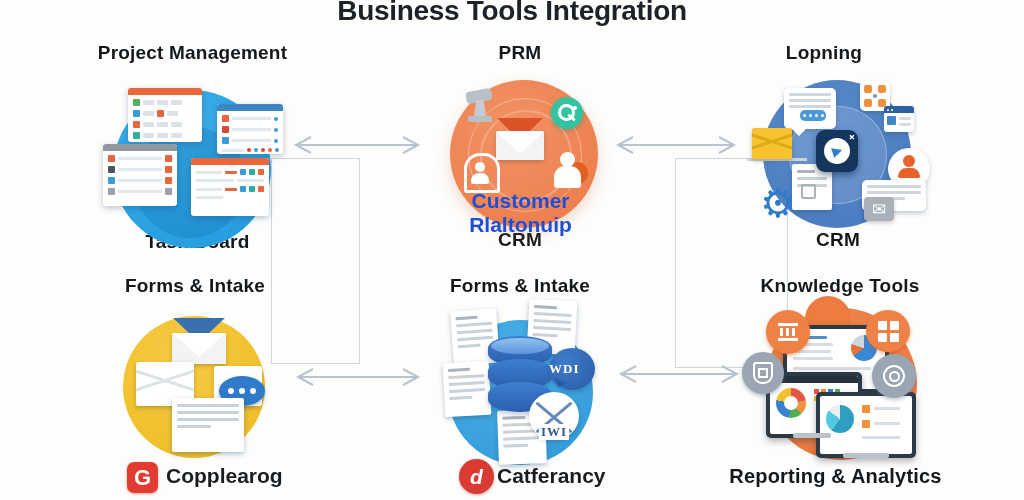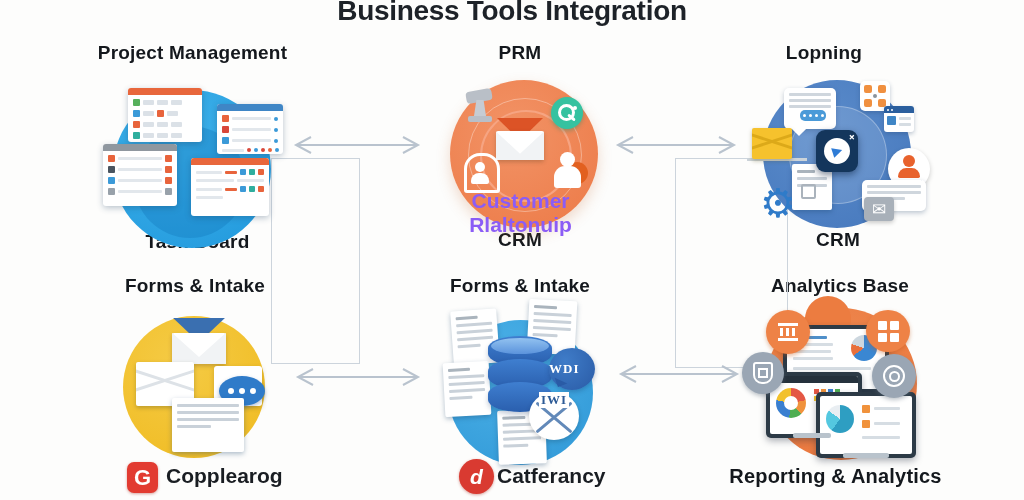--- a/index.html
+++ b/index.html
@@ -3,21 +3,21 @@
 <meta charset="utf-8">
 <style>
   html,body{margin:0;padding:0;background:#fff;}
   #canvas{position:relative;width:1024px;height:500px;background:#fdfdfc;overflow:hidden;
           font-family:"Liberation Sans",sans-serif;}
   .c{position:absolute;}
   
   .title{left:0;width:1024px;top:-5px;text-align:center;font-size:28px;font-weight:700;
          color:#1d2228;letter-spacing:-0.3px;}
   .lbl{font-weight:700;color:#14181d;text-align:center;font-size:19px;letter-spacing:0.2px;}
-  .overlay-lbl{font-weight:700;color:#8b5cf6;text-align:center;font-size:21px;z-index:6;}
+  .overlay-lbl{font-weight:700;color:#1d4ed8;text-align:center;font-size:21px;z-index:6;}
   .brand-txt{font-weight:700;color:#191d22;font-size:21px;}
   
   .conn-rect{border:1.6px solid #ccd4dc;z-index:1;}
   .arrow{z-index:1;}
   
   .disc{border-radius:50%;}
   
   .win{position:absolute;background:#fff;border-radius:3px;box-shadow:0 2px 6px rgba(25,60,95,.3);overflow:hidden;}
   .win .hd{height:7px;}
   .hd-o{background:#e8673c;} .hd-b{background:#3f86c6;} .hd-gy{background:#8f979f;}
@@ -53,21 +53,21 @@
   .dbtop{position:absolute;left:3px;right:3px;top:2px;height:16px;border-radius:50%;
          background:linear-gradient(180deg,#92c2f0,#5b93dc);}
   
   .stamp-wdi{border-radius:50%;background:radial-gradient(circle at 35% 30%,#3f7cc8,#2a5ba6);
              color:#fff;display:flex;align-items:center;justify-content:flex-start;
              font-family:"Liberation Serif",serif;font-weight:700;font-size:13px;letter-spacing:1px;
              box-shadow:0 2px 5px rgba(20,50,100,.3);}
   .stamp-wdi:after{content:"";position:absolute;left:2px;bottom:-4px;width:0;height:0;
              border:7px solid transparent;border-top-color:#2a5ba6;transform:rotate(25deg);}
   .stamp-iwi{border-radius:50%;background:#fff;box-shadow:0 2px 5px rgba(0,0,0,.18);
-             display:flex;align-items:flex-start;justify-content:center;}
+             display:flex;align-items:flex-end;justify-content:center;}
   .stamp-iwi .x1,.stamp-iwi .x2{position:absolute;width:46px;height:3px;background:#6289b9;border-radius:2px;top:50%;left:2px;}
   .stamp-iwi .x1{transform:rotate(40deg);} .stamp-iwi .x2{transform:rotate(-40deg);}
   .stamp-iwi span{position:relative;background:#fff;padding:0 2px;font-family:"Liberation Serif",serif;
              font-weight:700;font-size:13px;color:#2c5a96;letter-spacing:1px;}
   
   .screen{position:absolute;background:#2c3a46;border-radius:5px;padding:4px;box-shadow:0 3px 7px rgba(25,35,55,.35);}
   .scr-body{position:relative;background:#fff;width:100%;height:100%;border-radius:2px;overflow:hidden;}
   .pie{position:absolute;border-radius:50%;}
   .hole{position:absolute;background:#fff;border-radius:50%;}
   .sline{position:absolute;height:3px;background:#d6dde3;border-radius:1px;}
@@ -112,21 +112,21 @@
   </svg>
 
   <div class="c lbl" style="left:50px;top:42px;width:285px;">Project Management</div>
   <div class="c lbl" style="left:430px;top:42px;width:180px;">PRM</div>
   <div class="c lbl" style="left:744px;top:42px;width:160px;">Lopning</div>
   <div class="c lbl" style="left:110px;top:231px;width:175px;">Task Board</div>
   <div class="c lbl" style="left:465px;top:229px;width:110px;">CRM</div>
   <div class="c lbl" style="left:783px;top:229px;width:110px;">CRM</div>
   <div class="c lbl" style="left:100px;top:275px;width:190px;">Forms &amp; Intake</div>
   <div class="c lbl" style="left:425px;top:275px;width:190px;">Forms &amp; Intake</div>
-  <div class="c lbl" style="left:745px;top:275px;width:190px;">Analytics Base</div>
+  <div class="c lbl" style="left:745px;top:275px;width:190px;">Knowledge Tools</div>
   <div class="c lbl" style="left:718px;top:465px;width:235px;font-size:20px;">Reporting &amp; Analytics</div>
   <div class="c overlay-lbl" style="left:418px;top:189px;width:205px;">Customer Rlaltonuip</div>
 
   <div class="c z2" style="left:100px;top:80px;width:200px;height:180px;">
     <div class="c disc" style="left:13px;top:10px;width:158px;height:158px;background:radial-gradient(circle at 38% 30%,#41b4eb,#1f97dc);"></div>
     <div class="c disc" style="left:34px;top:46px;width:112px;height:112px;background:rgba(16,118,186,.35);"></div>
 
     <div class="win" style="left:28px;top:8px;width:74px;height:54px;">
       <div class="hd hd-o"></div>
       <div class="r">

